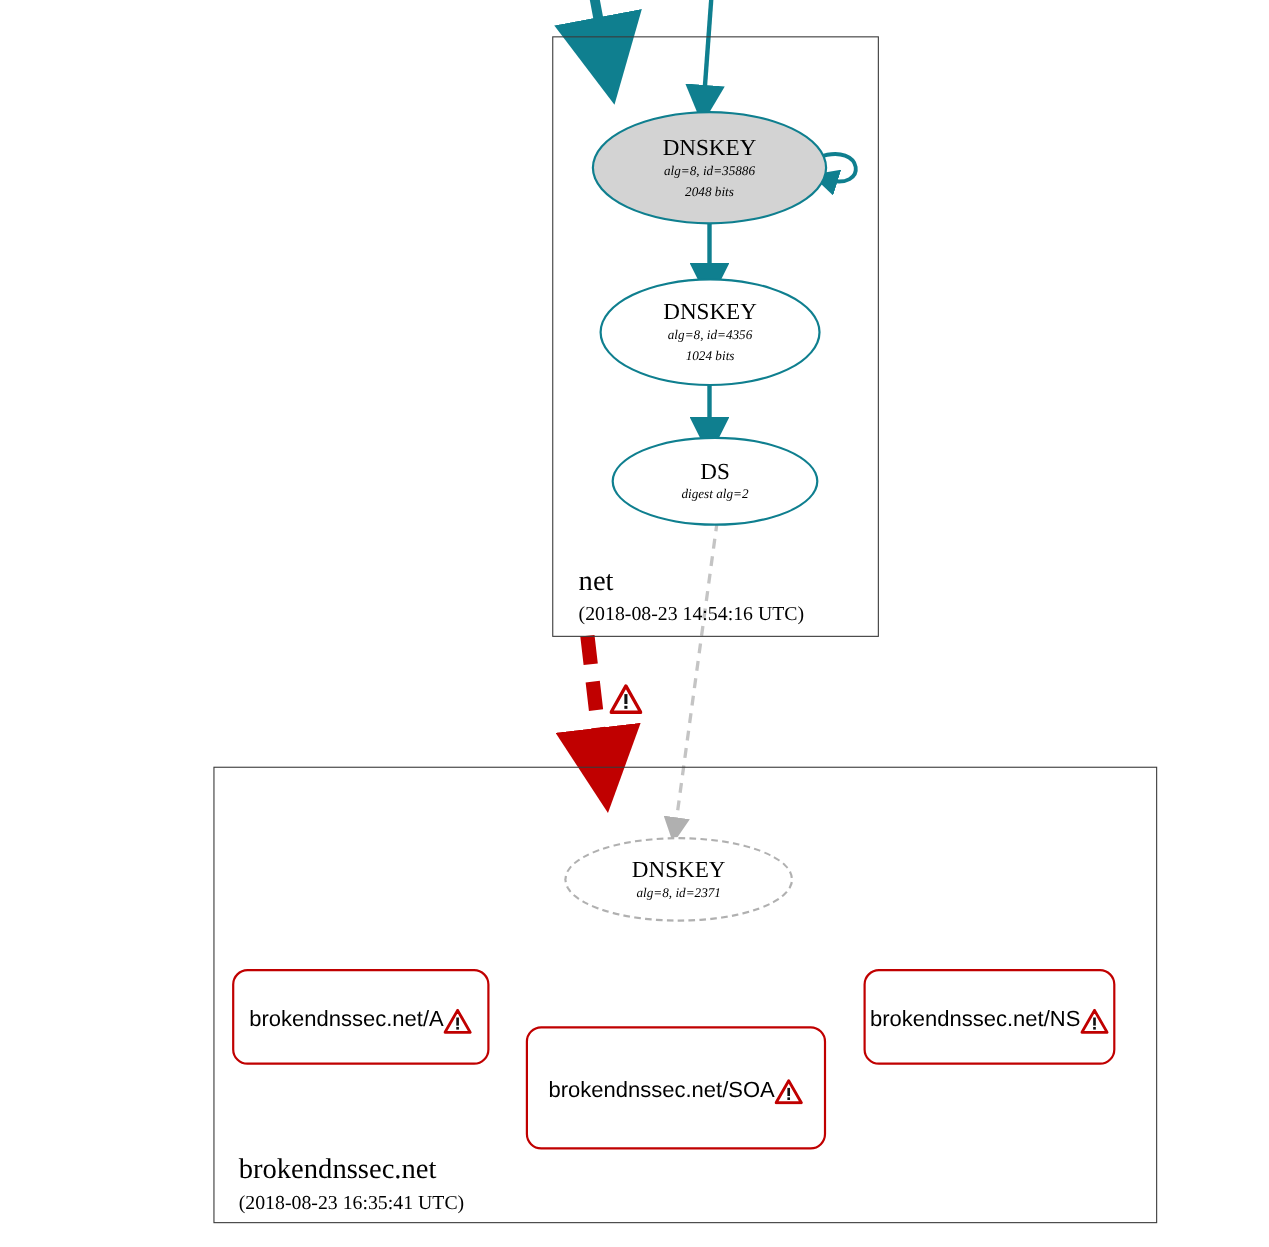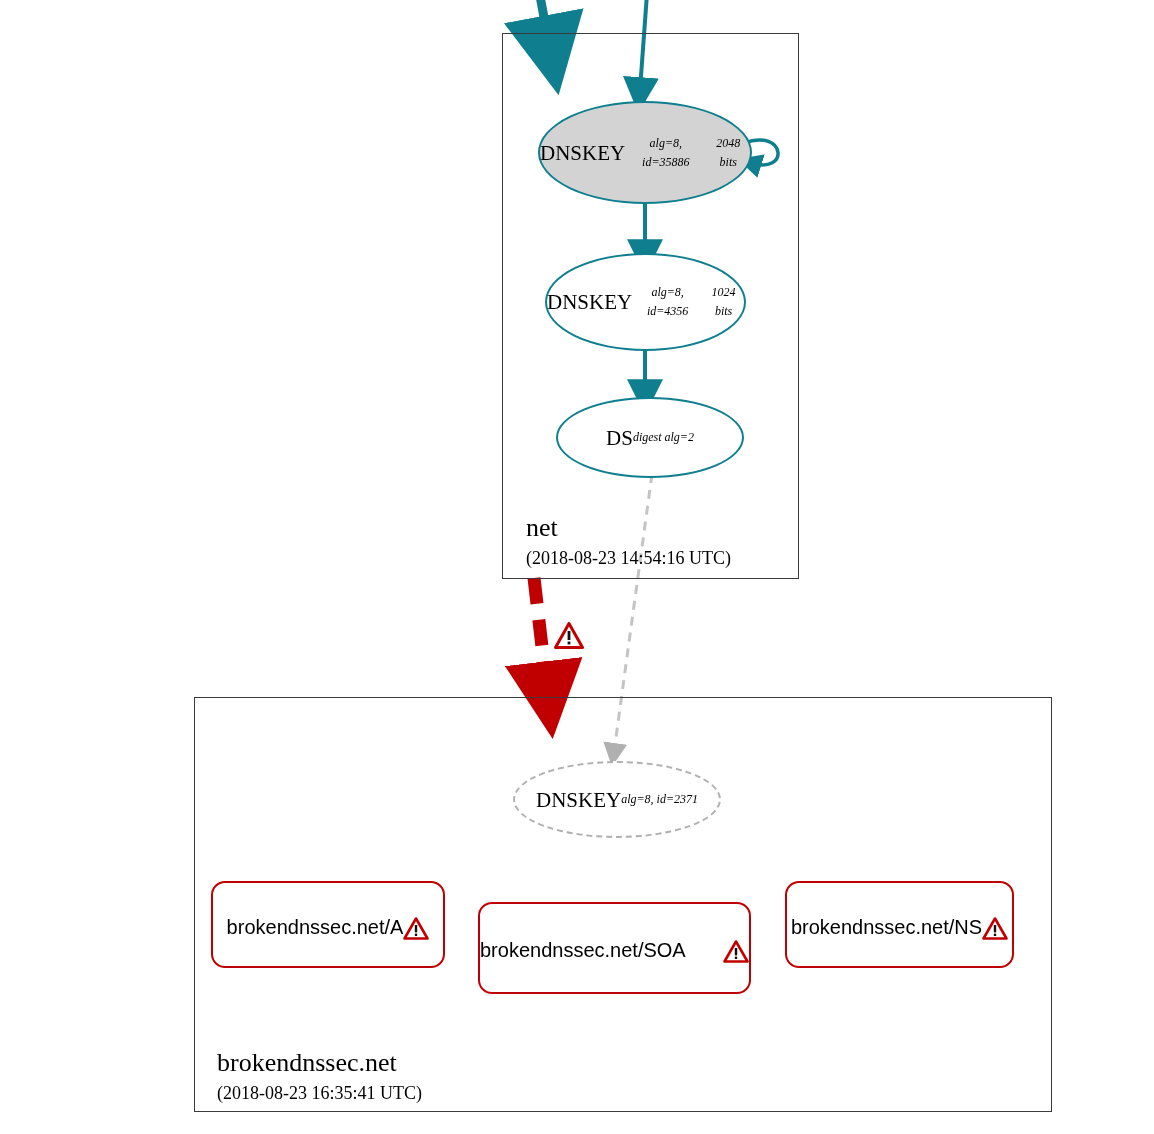--- a/index.html
+++ b/index.html
@@ -43,21 +43,21 @@
     font-family: "Liberation Serif", serif;
     font-size: 18px;
     color: #000000;
     white-space: nowrap;
   }
   .node-ellipse {
     position: absolute;
     box-sizing: border-box;
     border-radius: 50%;
     display: flex;
-    flex-direction: row;
+    flex-direction: column;
     align-items: center;
     justify-content: center;
     text-align: center;
     font-family: "Liberation Serif", serif;
     color: #000000;
   }
   .node-ellipse .t1 {
     font-size: 21px;
     line-height: 24px;
   }
@@ -183,21 +183,21 @@
 
   <div class="rr-box" style="left:211px; top:881px; width:234px; height:87px;">
     <div class="rr-label">brokendnssec.net/A</div>
     <svg class="warn" viewBox="0 0 26 23">
       <path d="M13 1.5 L24.5 21.5 L1.5 21.5 Z" fill="#ffffff" stroke="#c00000" stroke-width="2.6" stroke-linejoin="round"></path>
       <rect x="11.8" y="8" width="2.4" height="7.4" fill="#111111"></rect>
       <rect x="11.8" y="16.6" width="2.4" height="2.4" fill="#111111"></rect>
     </svg>
   </div>
 
-  <div class="rr-box" style="left:478px; top:902px; width:273px; height:92px;justify-content:space-between;">
+  <div class="rr-box" style="left:478px; top:933px; width:273px; height:112px;">
     <div class="rr-label">brokendnssec.net/SOA</div>
     <svg class="warn" viewBox="0 0 26 23">
       <path d="M13 1.5 L24.5 21.5 L1.5 21.5 Z" fill="#ffffff" stroke="#c00000" stroke-width="2.6" stroke-linejoin="round"></path>
       <rect x="11.8" y="8" width="2.4" height="7.4" fill="#111111"></rect>
       <rect x="11.8" y="16.6" width="2.4" height="2.4" fill="#111111"></rect>
     </svg>
   </div>
 
   <div class="rr-box" style="left:785px; top:881px; width:229px; height:87px;">
     <div class="rr-label">brokendnssec.net/NS</div>

